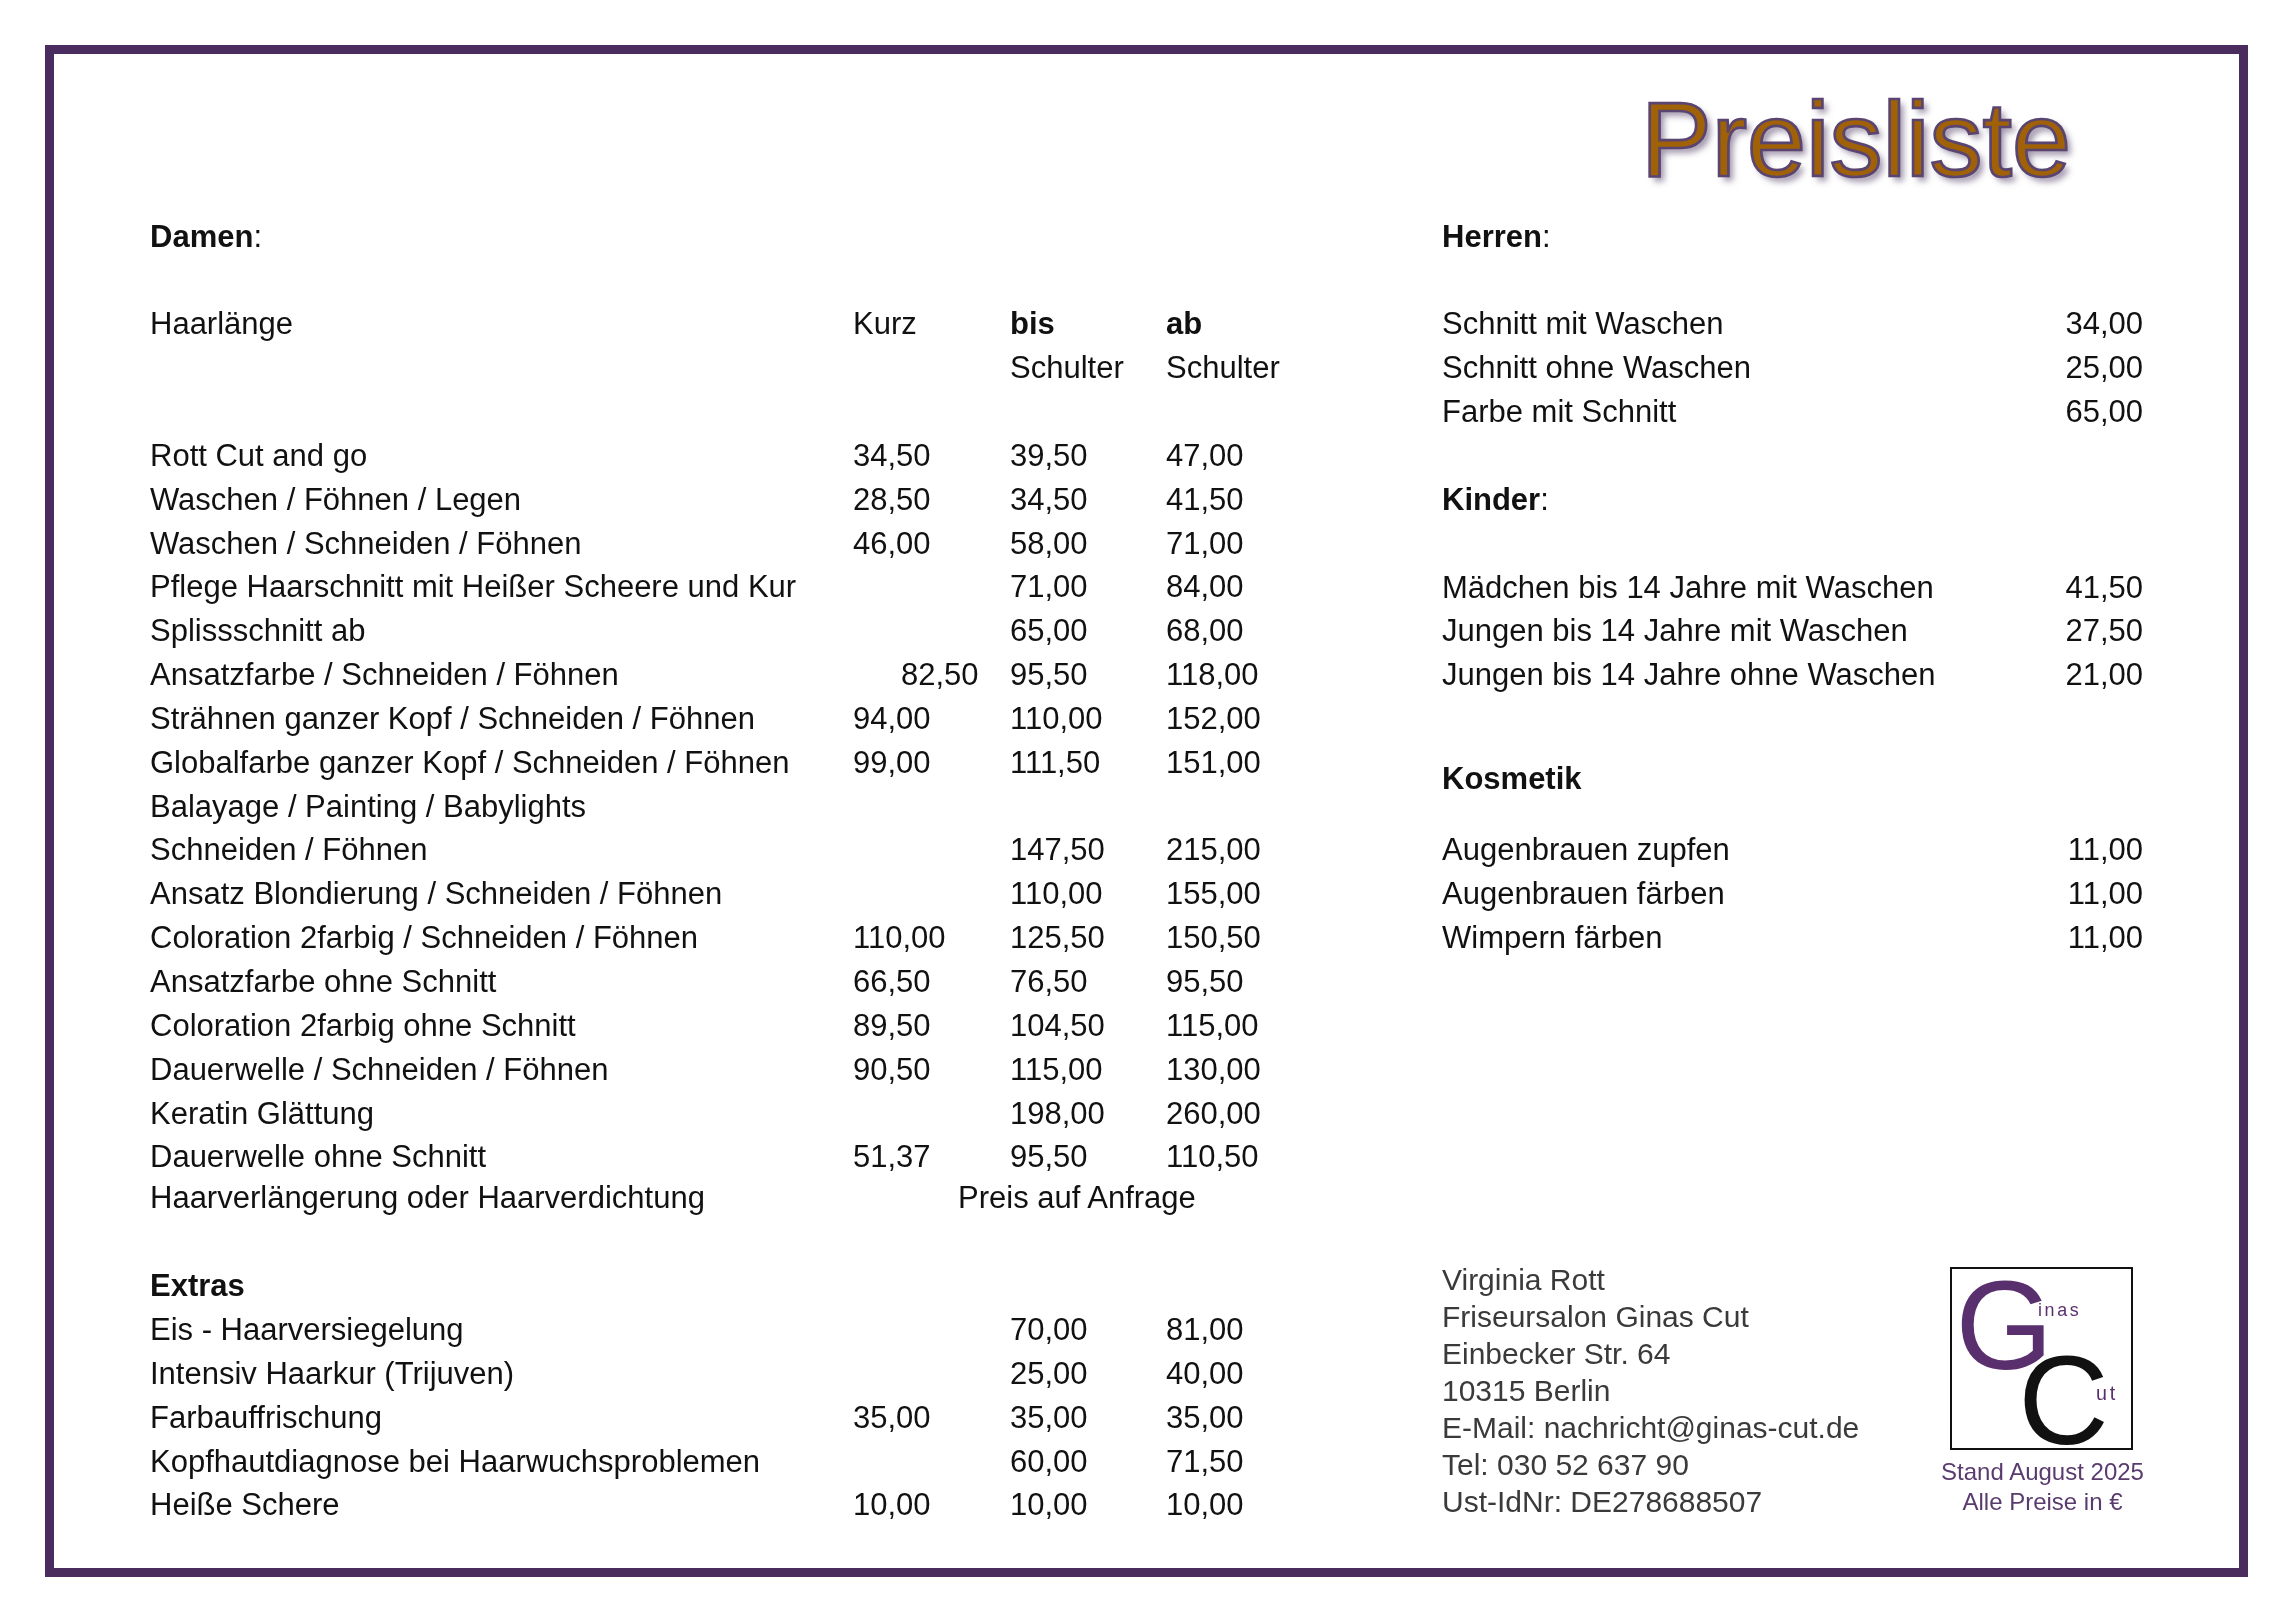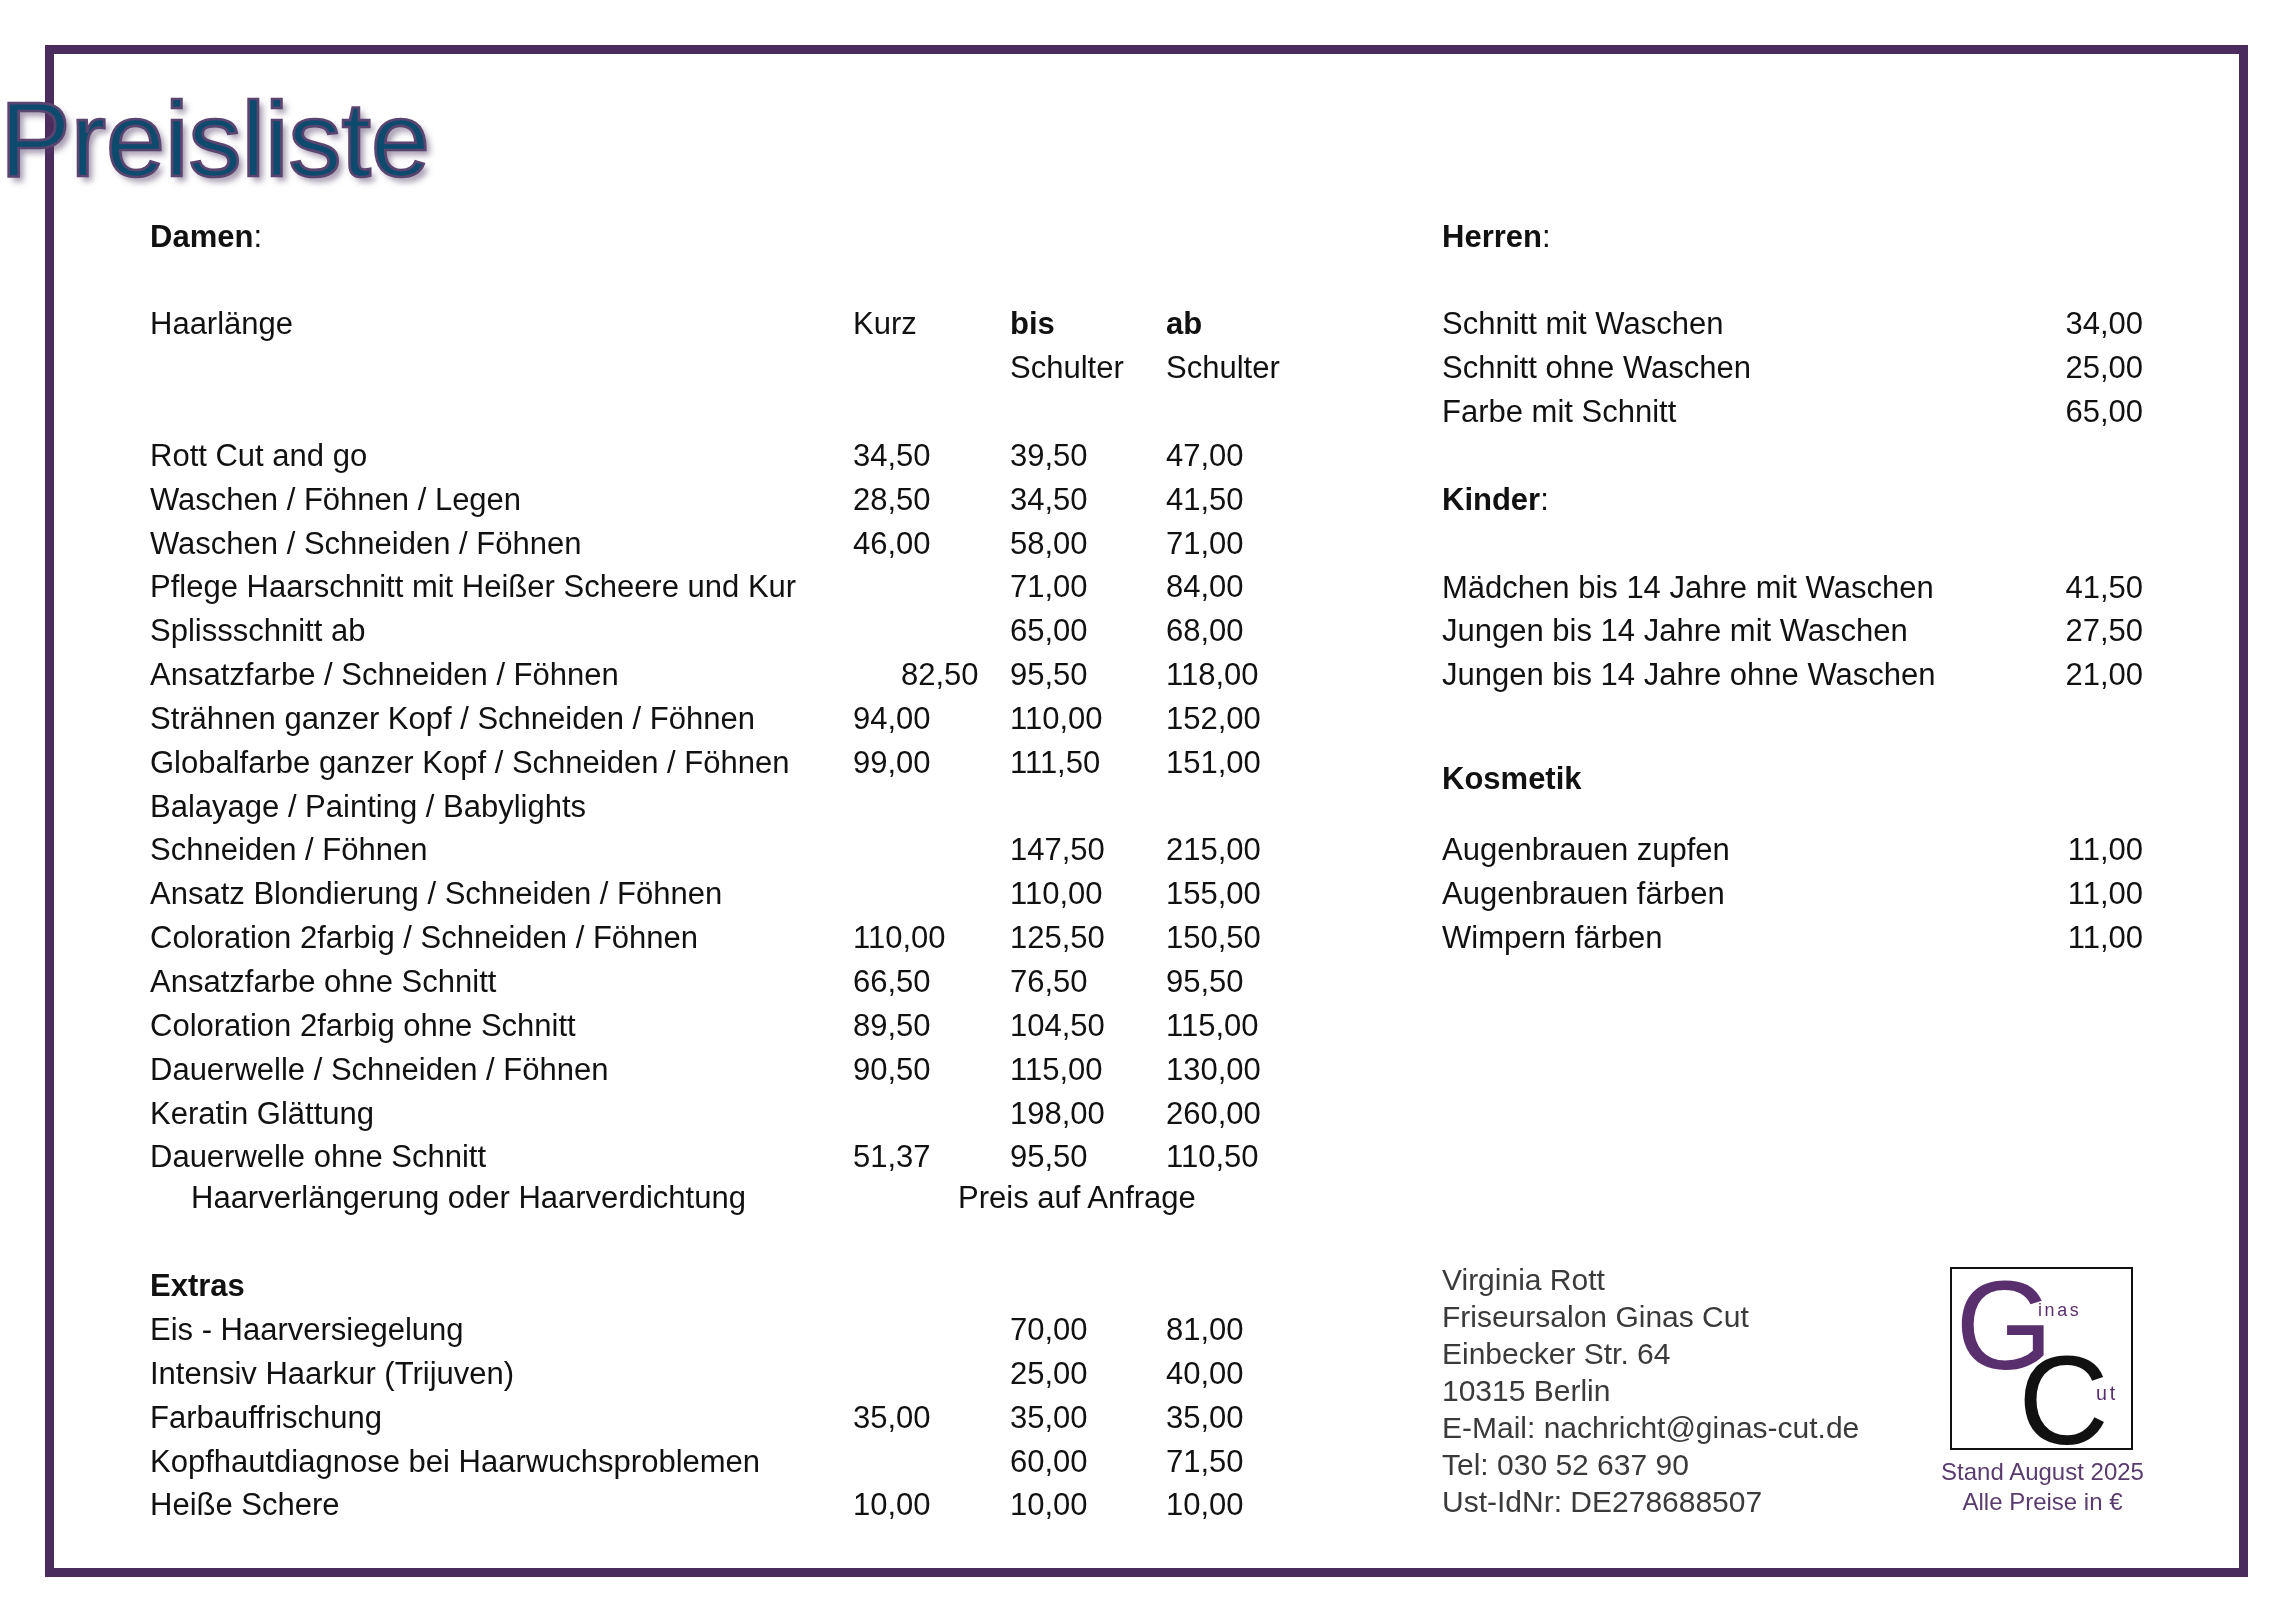--- a/index.html
+++ b/index.html
@@ -1,22 +1,22 @@
 <!DOCTYPE html>
 <html style="font-size:14.3px"><head>
 <meta charset="utf-8">
 <style>
   html, body { margin:0; padding:0; background:#ffffff; }
   body { width:2293px; height:1621px; position:relative; overflow:hidden;
          font-family:"Liberation Sans", sans-serif; color:#111; }
   .frame { position:absolute; left:45px; top:45px; width:2185px; height:1514px;
            border:9px solid #4b2c5f; box-sizing:content-box; }
-  .title { position:absolute; left:0; width:2071px; top:79px; text-align:left;
+  .title { position:absolute; left:0; width:2071px; top:79px; text-align:right;
            font-size:106px; font-family:"Liberation Sans", sans-serif;
-           color:#0c4a6e; -webkit-text-stroke:2.7px #5a4570;
+           color:#a16207; -webkit-text-stroke:2.7px #5a4570;
            text-shadow: 4.5px 5.4px 6.3px rgba(80,60,100,0.55); letter-spacing:0px; }
   .t { position:absolute; font-size:31px; line-height:36px; white-space:nowrap; }
   .b { font-weight:bold; }
   .contact { color:#3a3a3a; font-size:30px; line-height:37px; }
   .stand { color:#5a3b6e; font-size:24px; line-height:29.6px; text-align:center; }
   .logo { position:absolute; left:1950px; top:1267px; width:179px; height:179px;
           border:2.7px solid #111; background:#fff; }
 </style>
 </head>
 <body>
@@ -132,21 +132,21 @@
       <div class="t " style="left: 1166px; top: 1096px;">260,00</div>
     </div>
     <div>
       <div class="t " style="left: 150px; top: 1139px;">Dauerwelle ohne Schnitt</div>
       <div class="t " style="left: 853px; top: 1139px;">51,37</div>
       <div class="t " style="left: 1010px; top: 1139px;">95,50</div>
       <div class="t " style="left: 1166px; top: 1139px;">110,50</div>
     </div>
   </div>
 
-<div class="t" style="left:150px; top:1180px;margin-left:41px;">Haarverlängerung oder Haarverdichtung</div>
+<div class="t" style="left:150px; top:1180px;">Haarverlängerung oder Haarverdichtung</div>
 <div class="t" style="left:958px; top:1180px;">Preis auf Anfrage</div>
 
 <div class="t b" style="left:150px; top:1268px;">Extras</div>
 <div id="extras-rows">
     <div>
       <div class="t " style="left: 150px; top: 1312px;">Eis - Haarversiegelung</div>
       <div class="t " style="left: 853px; top: 1312px;"></div>
       <div class="t " style="left: 1010px; top: 1312px;">70,00</div>
       <div class="t " style="left: 1166px; top: 1312px;">81,00</div>
     </div>

